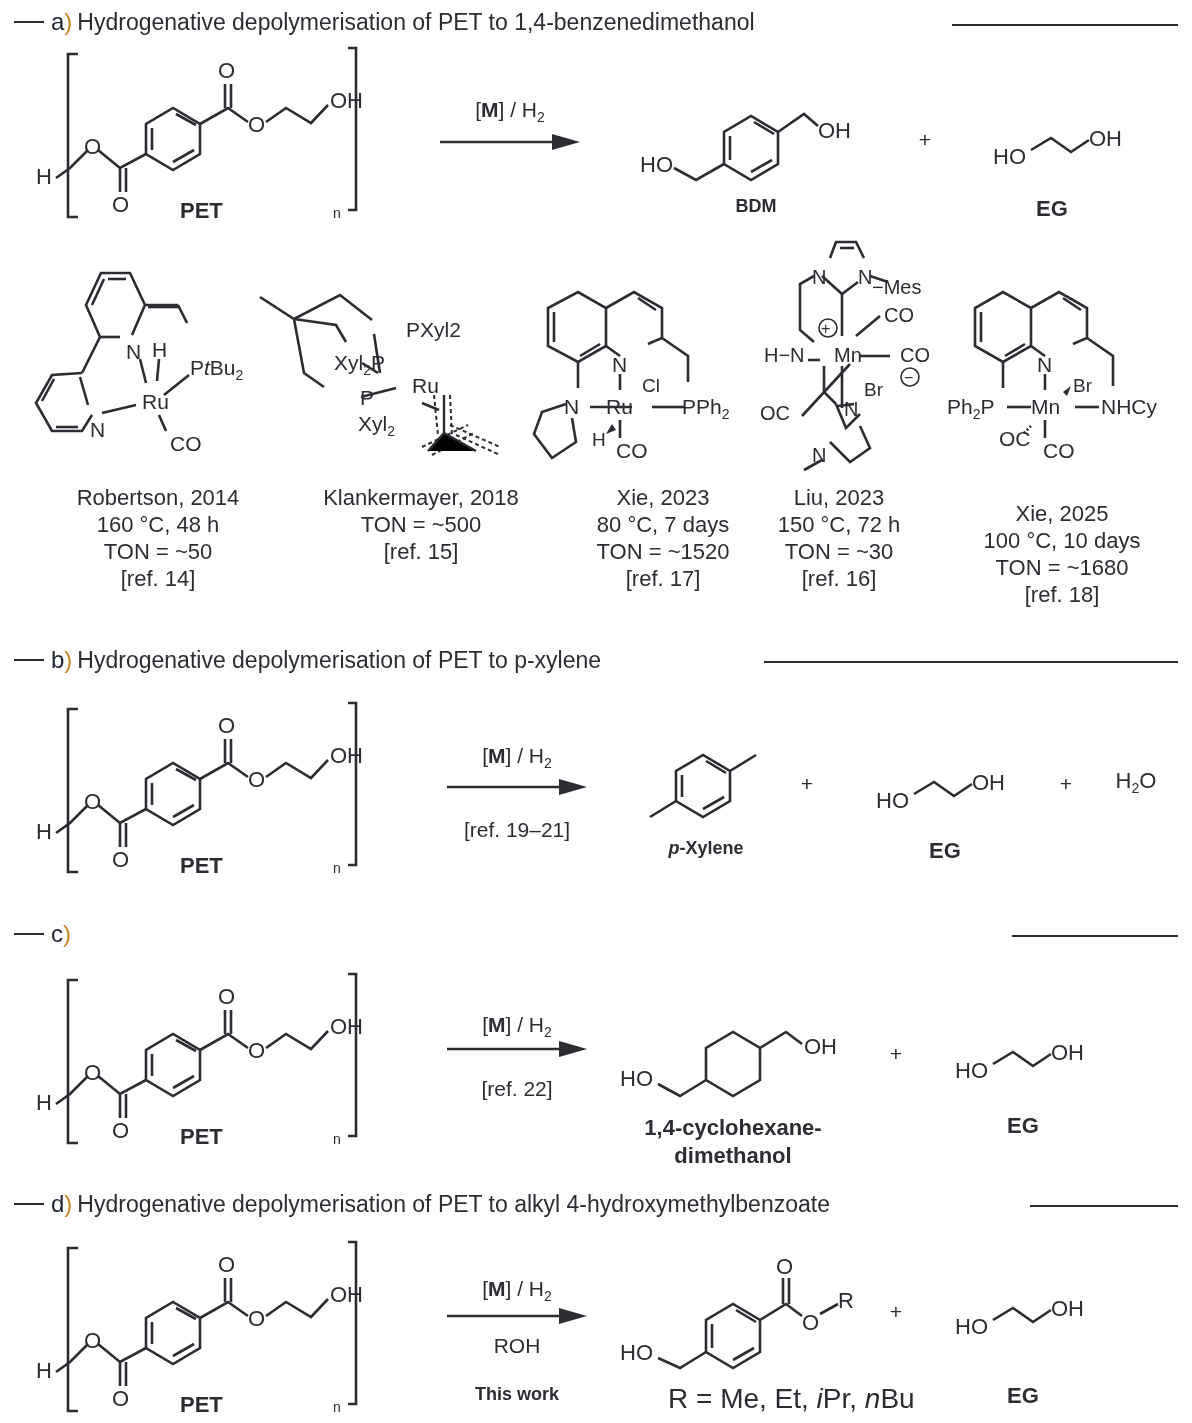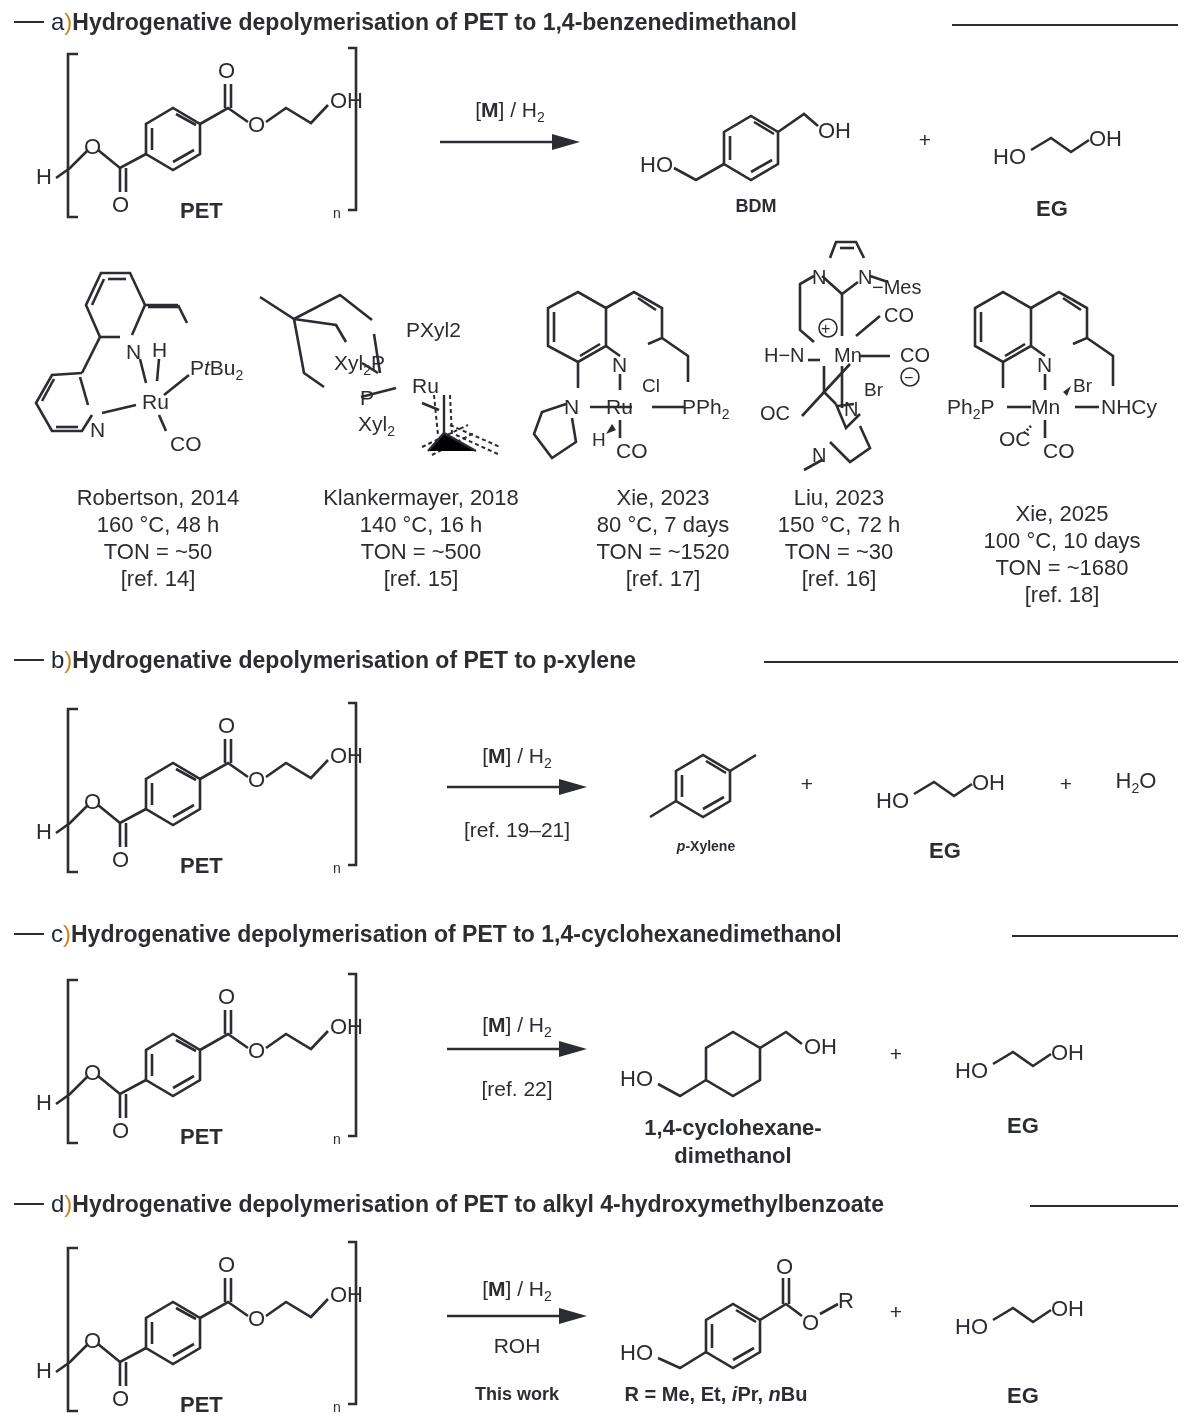--- a/index.html
+++ b/index.html
@@ -2,21 +2,21 @@
 <html><head>
 <meta charset="utf-8">
 <style>
   html, body { margin:0; padding:0; background:#ffffff; }
   body { width:1192px; height:1423px; position:relative; overflow:hidden;
          font-family:"Liberation Sans", sans-serif; color:#2b2d33; }
   .hdr { position:absolute; left:14px; font-size:23px; white-space:nowrap; display:flex; align-items:center; }
   .hdr .dash { display:inline-block; width:30px; height:1.5px; background:#2b2d33; margin-right:7px; }
   .hdr .letter { color:#1d2536; font-weight:normal; font-size:24px; }
   .hdr .letter .paren { color:#c8841e; }
-  .hdr .title { font-weight:bold; }
+  .hdr .title { font-weight:normal; margin-left:5px; }
   .hdr-rule { position:absolute; height:1.5px; background:#2b2d33; }
   svg { position:absolute; overflow:visible; }
   svg text { font-family:"Liberation Sans", sans-serif; fill:#2b2d33; }
   .lbl { position:absolute; font-size:21px; text-align:center; white-space:nowrap; }
   .bold { font-weight:bold; }
   .cat { position:absolute; text-align:center; font-size:22px; line-height:27px; white-space:nowrap; }
   .cat .name { font-weight:normal; }
   .cond { position:absolute; font-size:21px; text-align:center; white-space:nowrap; }
 </style>
 </head>
@@ -32,21 +32,20 @@
 <div class="hdr" style="top:646px;">
   <span class="dash"></span>
   <span class="letter"><span>b</span><span class="paren">)</span></span>
   <span class="title">Hydrogenative depolymerisation of PET to p-xylene</span>
 </div>
 <div class="hdr-rule" style="left:764px; right:14px; top:661px;"></div>
 
 <div class="hdr" style="top:920px;">
   <span class="dash"></span>
   <span class="letter"><span>c</span><span class="paren">)</span></span>
-  <span class="title">Hydrogenative depolymerisation of PET to 1,4-cyclohexanedimethanol</span>
 </div>
 <div class="hdr-rule" style="left:1012px; right:14px; top:935px;"></div>
 
 <div class="hdr" style="top:1190px;">
   <span class="dash"></span>
   <span class="letter"><span>d</span><span class="paren">)</span></span>
   <span class="title">Hydrogenative depolymerisation of PET to alkyl 4-hydroxymethylbenzoate</span>
 </div>
 <div class="hdr-rule" style="left:1030px; right:14px; top:1205px;"></div>
 
@@ -355,21 +354,20 @@
 </svg>
 
 <div class="cat" style="left:38px; top:484px; width:240px;">
   <div class="name">Robertson, 2014</div>
   <div>160 °C, 48 h</div>
   <div>TON = ~50</div>
   <div>[ref. 14]</div>
 </div>
 <div class="cat" style="left:286px; top:484px; width:270px;">
   <div class="name">Klankermayer, 2018</div>
-  <div>140 °C, 16 h</div>
   <div>TON = ~500</div>
   <div>[ref. 15]</div>
 </div>
 <div class="cat" style="left:570px; top:484px; width:186px;">
   <div class="name">Xie, 2023</div>
   <div>80 °C, 7 days</div>
   <div>TON = ~1520</div>
   <div>[ref. 17]</div>
 </div>
 <div class="cat" style="left:753px; top:484px; width:172px;">
@@ -388,21 +386,21 @@
 <svg width="130" height="90" style="left:636px; top:745px;" viewBox="0 0 130 90">
   <g stroke="#2b2d33" stroke-width="2.6" fill="none">
     <path d="M14 72 L40 56"></path>
     <path d="M40 56 L40 26 L67 10 L94 26 L94 56 L67 72 Z"></path>
     <path d="M46 30 V52"></path>
       <path d="M67 64 L88 52"></path>
       <path d="M70 16 L90 28"></path>
     <path d="M94 26 L120 10"></path>
   </g>
 </svg>
-<div class="lbl bold" style="left:646px; top:838px; width:120px; font-size:14px;text-align:center;"><i>p</i><span>-Xylene</span></div>
+<div class="lbl bold" style="left:646px; top:838px; width:120px; font-size:18px;text-align:center;"><i>p</i><span>-Xylene</span></div>
 <div class="lbl" style="left:797px; top:772px; width:20px;">+</div>
 <svg width="150" height="60" style="left:876px; top:762px;" viewBox="0 0 150 60">
   <g stroke="#2b2d33" stroke-width="2.6" fill="none">
       <path d="M38 32 L58 20 L78 34 L96 22"></path>
     </g>
   <text x="0" y="46" font-size="22">HO</text>
   <text x="96" y="28" font-size="22">OH</text>
 </svg>
 <div class="lbl bold" style="left:915px; top:838px; width:60px; font-size:22px;">EG</div>
 <div class="lbl" style="left:1056px; top:772px; width:20px;">+</div>
@@ -441,21 +439,21 @@
     <path d="M144 66 L170 50 L186 62"></path>
     <path d="M167 50 V24"></path>
       <path d="M173 50 V24"></path>
     <path d="M204 60 L222 50"></path>
   </g>
   <text x="4" y="106" font-size="22">HO</text>
   <text x="160" y="20" font-size="22">O</text>
   <text x="186" y="76" font-size="22">O</text>
   <text x="222" y="54" font-size="22">R</text>
 </svg>
-<div class="lbl" style="left:616px; top:1383px; width:200px; font-size:20px;font-weight:bold;">R = Me, Et, <i>i</i>Pr, <i>n</i>Bu</div>
+<div class="lbl" style="left:668px; top:1383px; width:200px; font-size:28px;">R = Me, Et, <i>i</i>Pr, <i>n</i>Bu</div>
 <div class="lbl" style="left:886px; top:1300px; width:20px;">+</div>
 <svg width="150" height="60" style="left:955px; top:1288px;" viewBox="0 0 150 60">
   <g stroke="#2b2d33" stroke-width="2.6" fill="none">
       <path d="M38 32 L58 20 L78 34 L96 22"></path>
     </g>
   <text x="0" y="46" font-size="22">HO</text>
   <text x="96" y="28" font-size="22">OH</text>
 </svg>
 <div class="lbl bold" style="left:993px; top:1383px; width:60px; font-size:22px;">EG</div>
 

